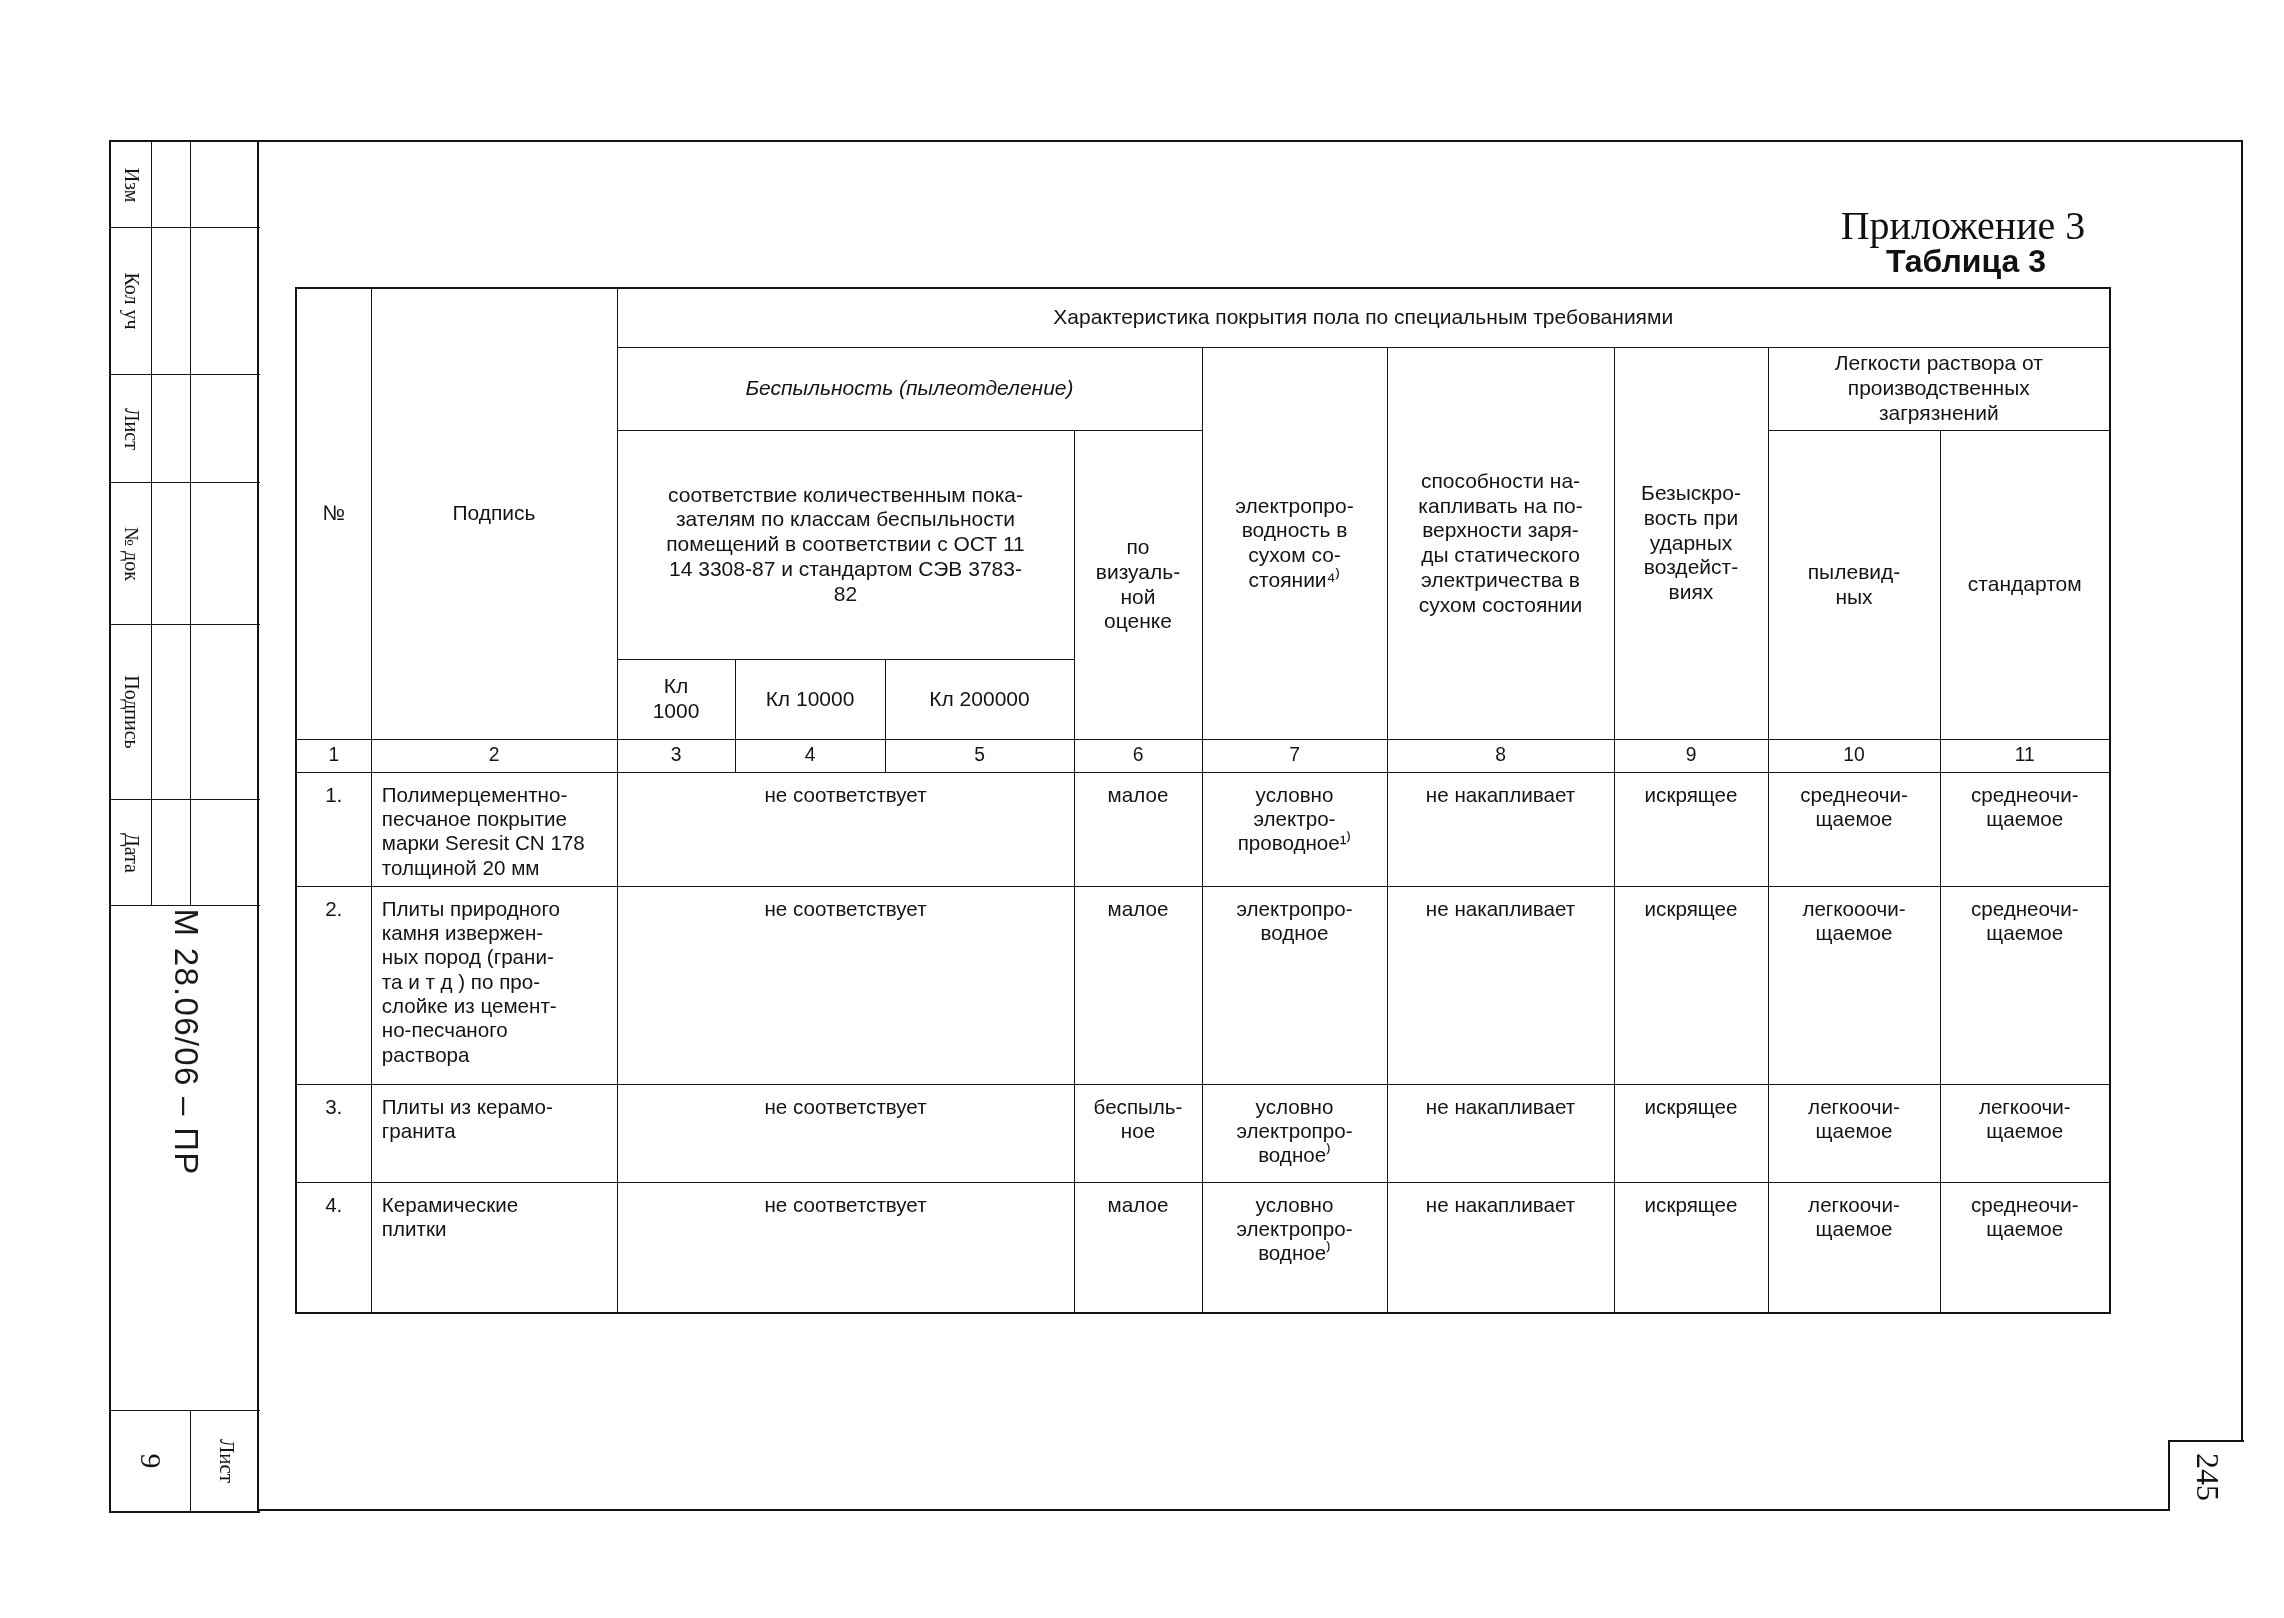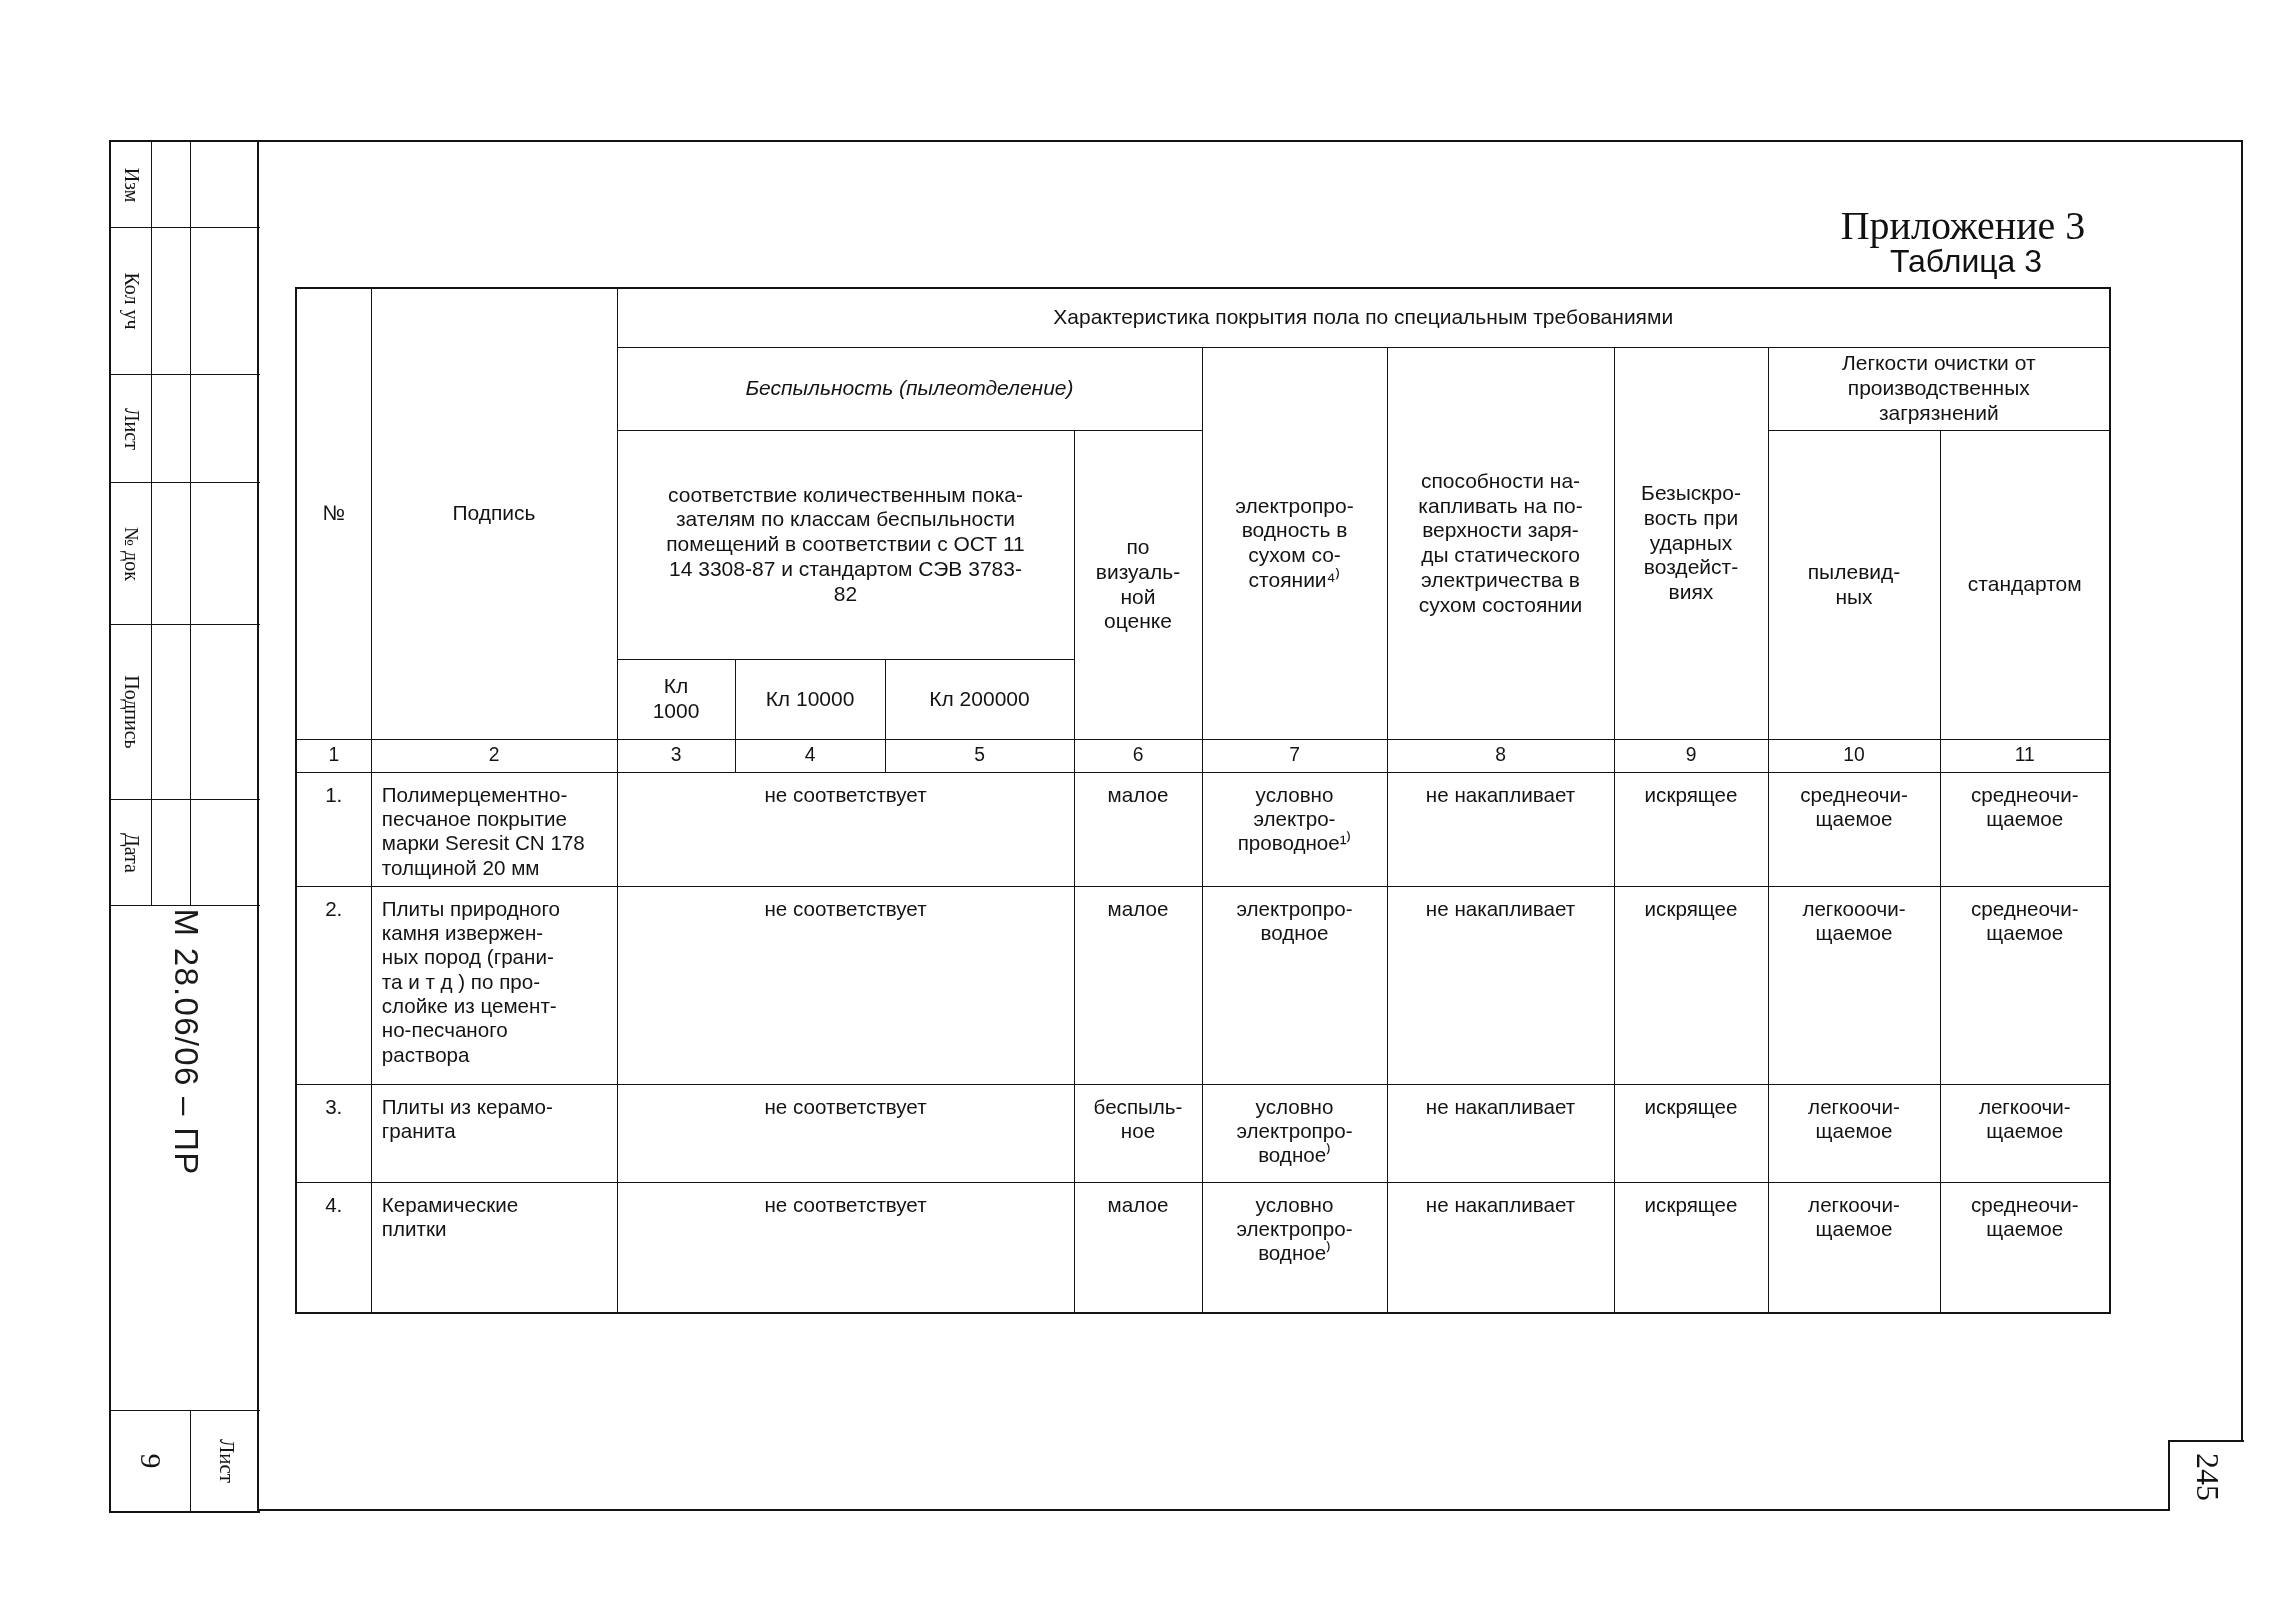--- a/index.html
+++ b/index.html
@@ -40,21 +40,21 @@
   .sheet-num-cell .rot{font-family:"Liberation Serif", serif;font-size:30px;}
   .sheet-word-cell{grid-column:3/4;}
   .sheet-word-cell .rot{font-family:"Liberation Serif", serif;font-size:21px;}
   
   .appendix-title{
     position:absolute;left:1828px;top:202px;width:270px;text-align:center;
     font-family:"Liberation Serif", serif;font-size:40px;color:#111;
   }
   .table-title{
     position:absolute;left:1831px;top:243px;width:270px;text-align:center;
-    font-size:32px;color:#111;
+    font-size:32px;color:#111;font-weight:bold;
   }
   
   table.tbl{
     position:absolute;left:295px;top:287px;width:1814px;
     border-collapse:collapse;table-layout:fixed;
     border:2.6px solid #141414;
     font-size:21px;line-height:1.18;color:#141414;
   }
   table.tbl td{
     border:1.9px solid #141414;box-sizing:border-box;
@@ -163,21 +163,21 @@
 капливать на по-
 верхности заря-
 ды статического
 электричества в
 сухом состоянии</td>
       <td rowspan="3" class="h-low">Безыскро-
 вость при
 ударных
 воздейст-
 виях</td>
-      <td colspan="2">Легкости очистки от
+      <td colspan="2">Легкости раствора от
 производственных
 загрязнений</td>
     </tr>
     <tr style="height:229px">
       <td colspan="3" class="h-quant">соответствие количественным пока-
 зателям по классам беспыльности
 помещений в соответствии с ОСТ 11
 14 3308-87 и стандартом СЭВ 3783-
 82</td>
       <td rowspan="2" class="h-lower">по

